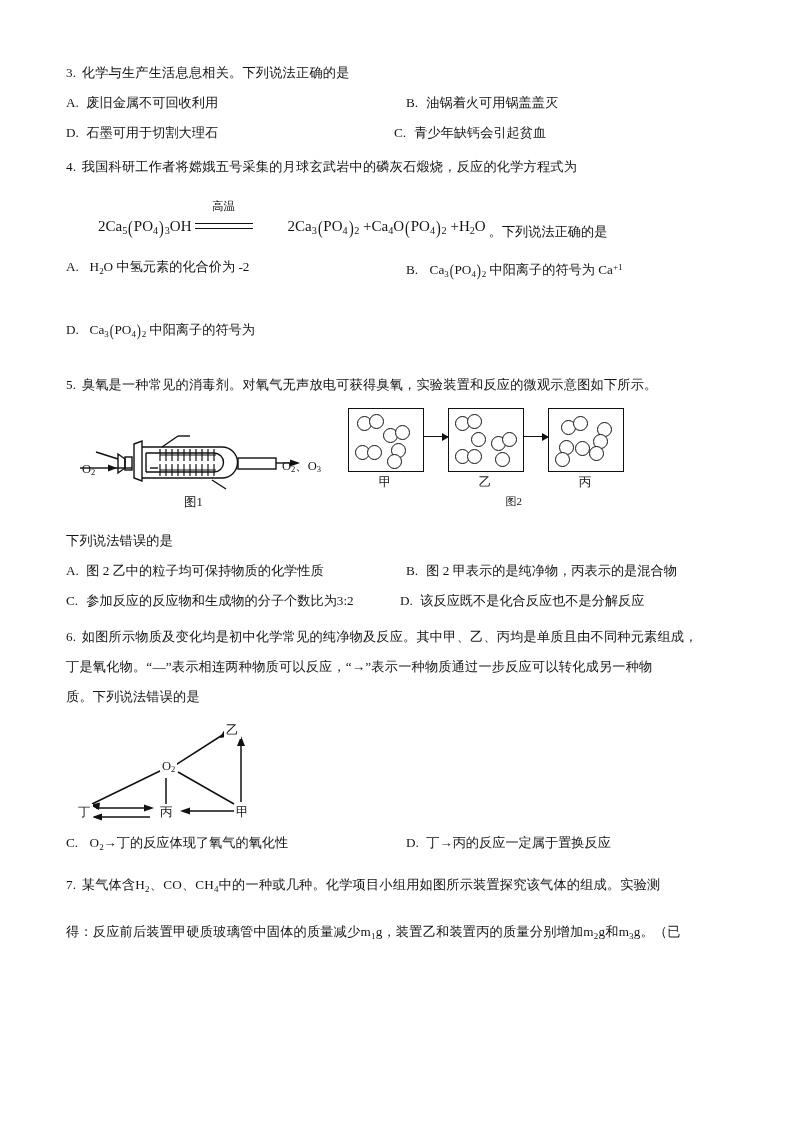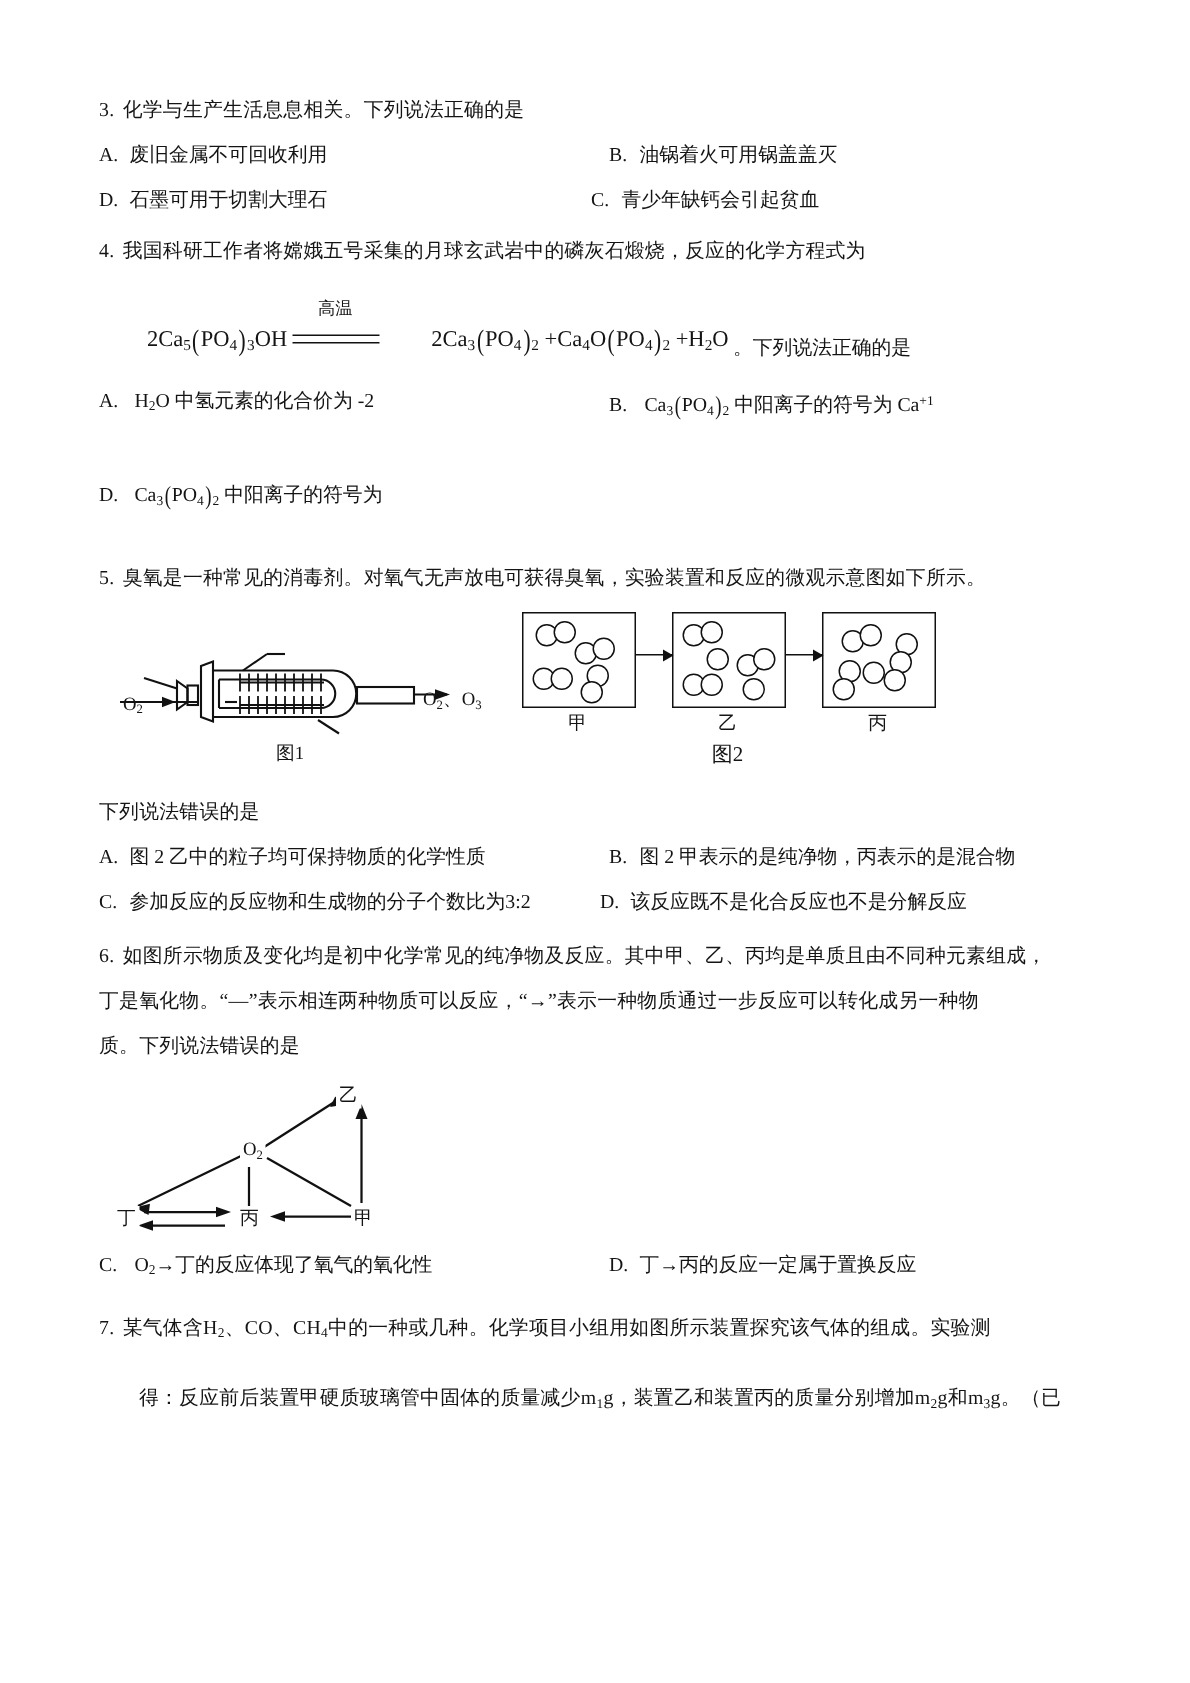--- a/index.html
+++ b/index.html
@@ -63,21 +63,21 @@
   
   .fig2{position:absolute;left:282px;top:0;width:300px;height:112px;}
   .mbox{position:absolute;top:2px;width:74px;height:62px;border:1.6px solid #111;}
   .mbox.b1{left:0;}
   .mbox.b2{left:100px;}
   .mbox.b3{left:200px;}
   .mcap{position:absolute;top:68px;width:74px;text-align:center;font-size:12.5px;}
   .mcap.c1{left:0;}
   .mcap.c2{left:100px;}
   .mcap.c3{left:200px;}
-  .fig2 .cap2{position:absolute;left:100px;top:88px;width:74px;text-align:center;font-size:14px;}
+  .fig2 .cap2{position:absolute;left:100px;top:88px;width:74px;text-align:right;font-size:11px;}
   .atomc{position:absolute;width:13px;height:13px;border:1.4px solid #111;border-radius:50%;background:#fff;}
   .arr2{position:absolute;top:30px;width:24px;height:1.4px;background:#111;}
   .arr2::after{content:"";position:absolute;right:-1px;top:-3.2px;border-left:7px solid #111;
     border-top:4px solid transparent;border-bottom:4px solid transparent;}
   .arr2.a1{left:76px;}
   .arr2.a2{left:176px;}
 
   
   .fig3{position:absolute;left:0;top:0;width:280px;height:112px;}
   .fig3 .node{position:absolute;font-size:12.5px;background:#fff;padding:0 2px;}
@@ -360,20 +360,20 @@
         <span>丁→丙的反应一定属于置换反应</span>
       </div>
     </div>
   </div>
 
   <div style="margin-top:8px;">
     <div class="qline">
       <span class="qnum">7.</span>
       <span>某气体含</span><span class="mi">H<sub>2</sub></span><span>、</span><span class="mi">CO</span><span>、</span><span class="mi">CH<sub>4</sub></span><span>中的一种或几种。化学项目小组用如图所示装置探究该气体的组成。实验测</span>
     </div>
-    <div class="qline" style="margin-top:14px;text-align:center;">
+    <div class="qline" style="margin-top:14px;">
       <span>得：反应前后装置甲硬质玻璃管中固体的质量减少</span><span class="mi">m<sub>1</sub>g</span><span>，装置乙和装置丙的质量分别增加</span><span class="mi">m<sub>2</sub>g</span><span>和</span><span class="mi">m<sub>3</sub>g</span><span>。（已</span>
     </div>
   </div>
 
 </div>
 
 </div>
 
 </body></html>

